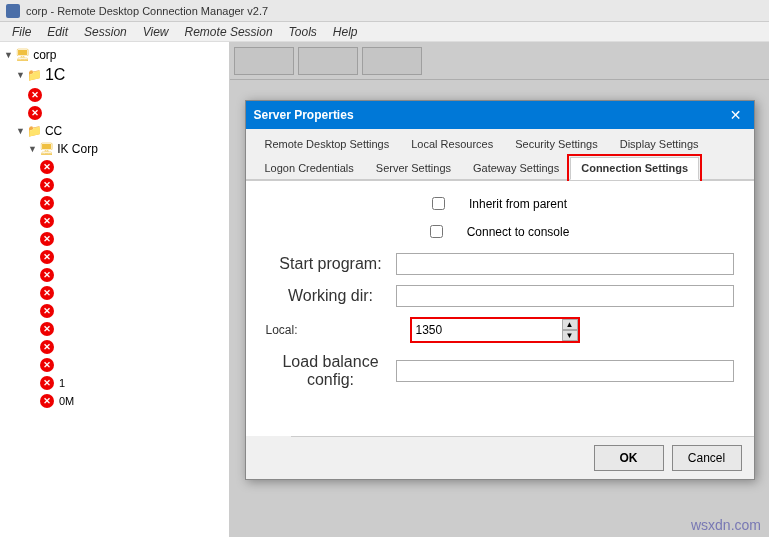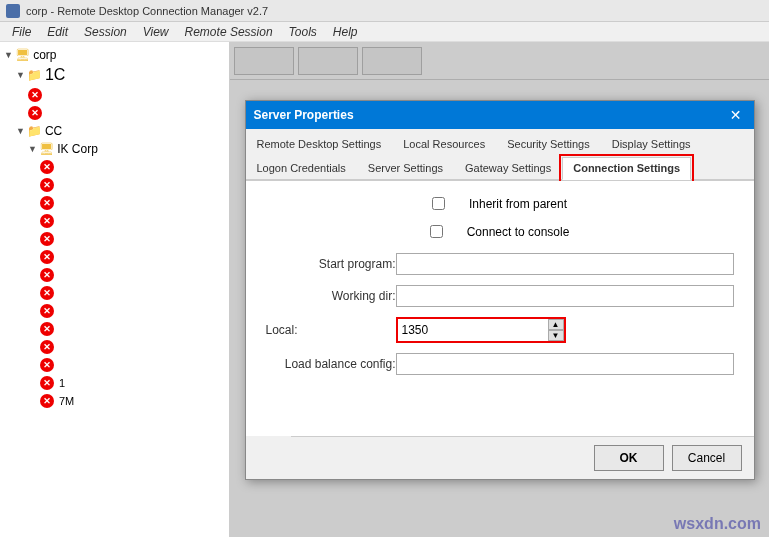--- a/index.html
+++ b/index.html
@@ -173,21 +173,21 @@
       font-size: 14px;
       cursor: pointer;
       display: flex;
       align-items: center;
       justify-content: center;
     }
 
     
     .tab-bar {
       background: #f0f0f0;
-      padding: 4px 4px 0 0;
+      padding: 4px 4px 0 8px;
       border-bottom: 2px solid #ccc;
     }
     .tab-row {
       display: flex;
       flex-wrap: wrap;
       gap: 0;
     }
     .tab {
       padding: 4px 10px;
       font-size: 11px;
@@ -225,23 +225,23 @@
       height: 13px;
     }
 
     .form-group {
       display: flex;
       align-items: center;
       margin-bottom: 10px;
     }
     .form-label {
       width: 130px;
-      font-size: 12px;
+      font-size: 16px;
       color: #333;
-      text-align: right;
+      text-align: center;
     }
     .form-input {
       flex: 1;
       height: 22px;
       border: 1px solid #aaa;
       font-size: 12px;
       padding: 0 4px;
       background: #fff;
     }
 
@@ -253,20 +253,21 @@
     .port-label {
       width: 130px;
       font-size: 12px;
       color: #333;
     }
     .port-input-wrapper {
       display: flex;
       align-items: center;
       border: 2px solid #e00;
       background: #fff;
+      margin-left: 14px;
     }
     .port-input {
       width: 150px;
       height: 22px;
       border: none;
       font-size: 12px;
       padding: 0 4px;
       outline: none;
     }
     .spinner-btns {
@@ -308,23 +309,22 @@
     .footer-btn.primary {
       background: #e8e8e8;
       font-weight: 600;
     }
 
     
     .watermark {
       position: absolute;
       bottom: 4px;
       right: 8px;
-      font-size: 16px;
+      font-size: 14px;
       color: rgba(100,100,200,0.7);
-      font-weight: bold;
     }
   </style>
 </head>
 <body>
 
 <div class="title-bar">
   <div class="title-bar-icon"></div>
   <span class="title-bar-text">corp - Remote Desktop Connection Manager v2.7</span>
 </div>
 
@@ -408,21 +408,21 @@
     </div>
     <div class="tree-item" style="padding-left:40px;">
       <span class="error-badge">✕</span>
     </div>
     <div class="tree-item" style="padding-left:40px;">
       <span class="error-badge">✕</span>
       <span style="font-size:11px;margin-left:2px;">1</span>
     </div>
     <div class="tree-item" style="padding-left:40px;">
       <span class="error-badge">✕</span>
-      <span style="font-size:11px;margin-left:2px;">7M</span>
+      <span style="font-size:11px;margin-left:2px;">0M</span>
     </div>
   </div>
 
   <div class="content-area">
 
     <div class="toolbar">
       <button class="toolbar-btn"></button>
       <button class="toolbar-btn"></button>
       <button class="toolbar-btn"></button>
     </div>

